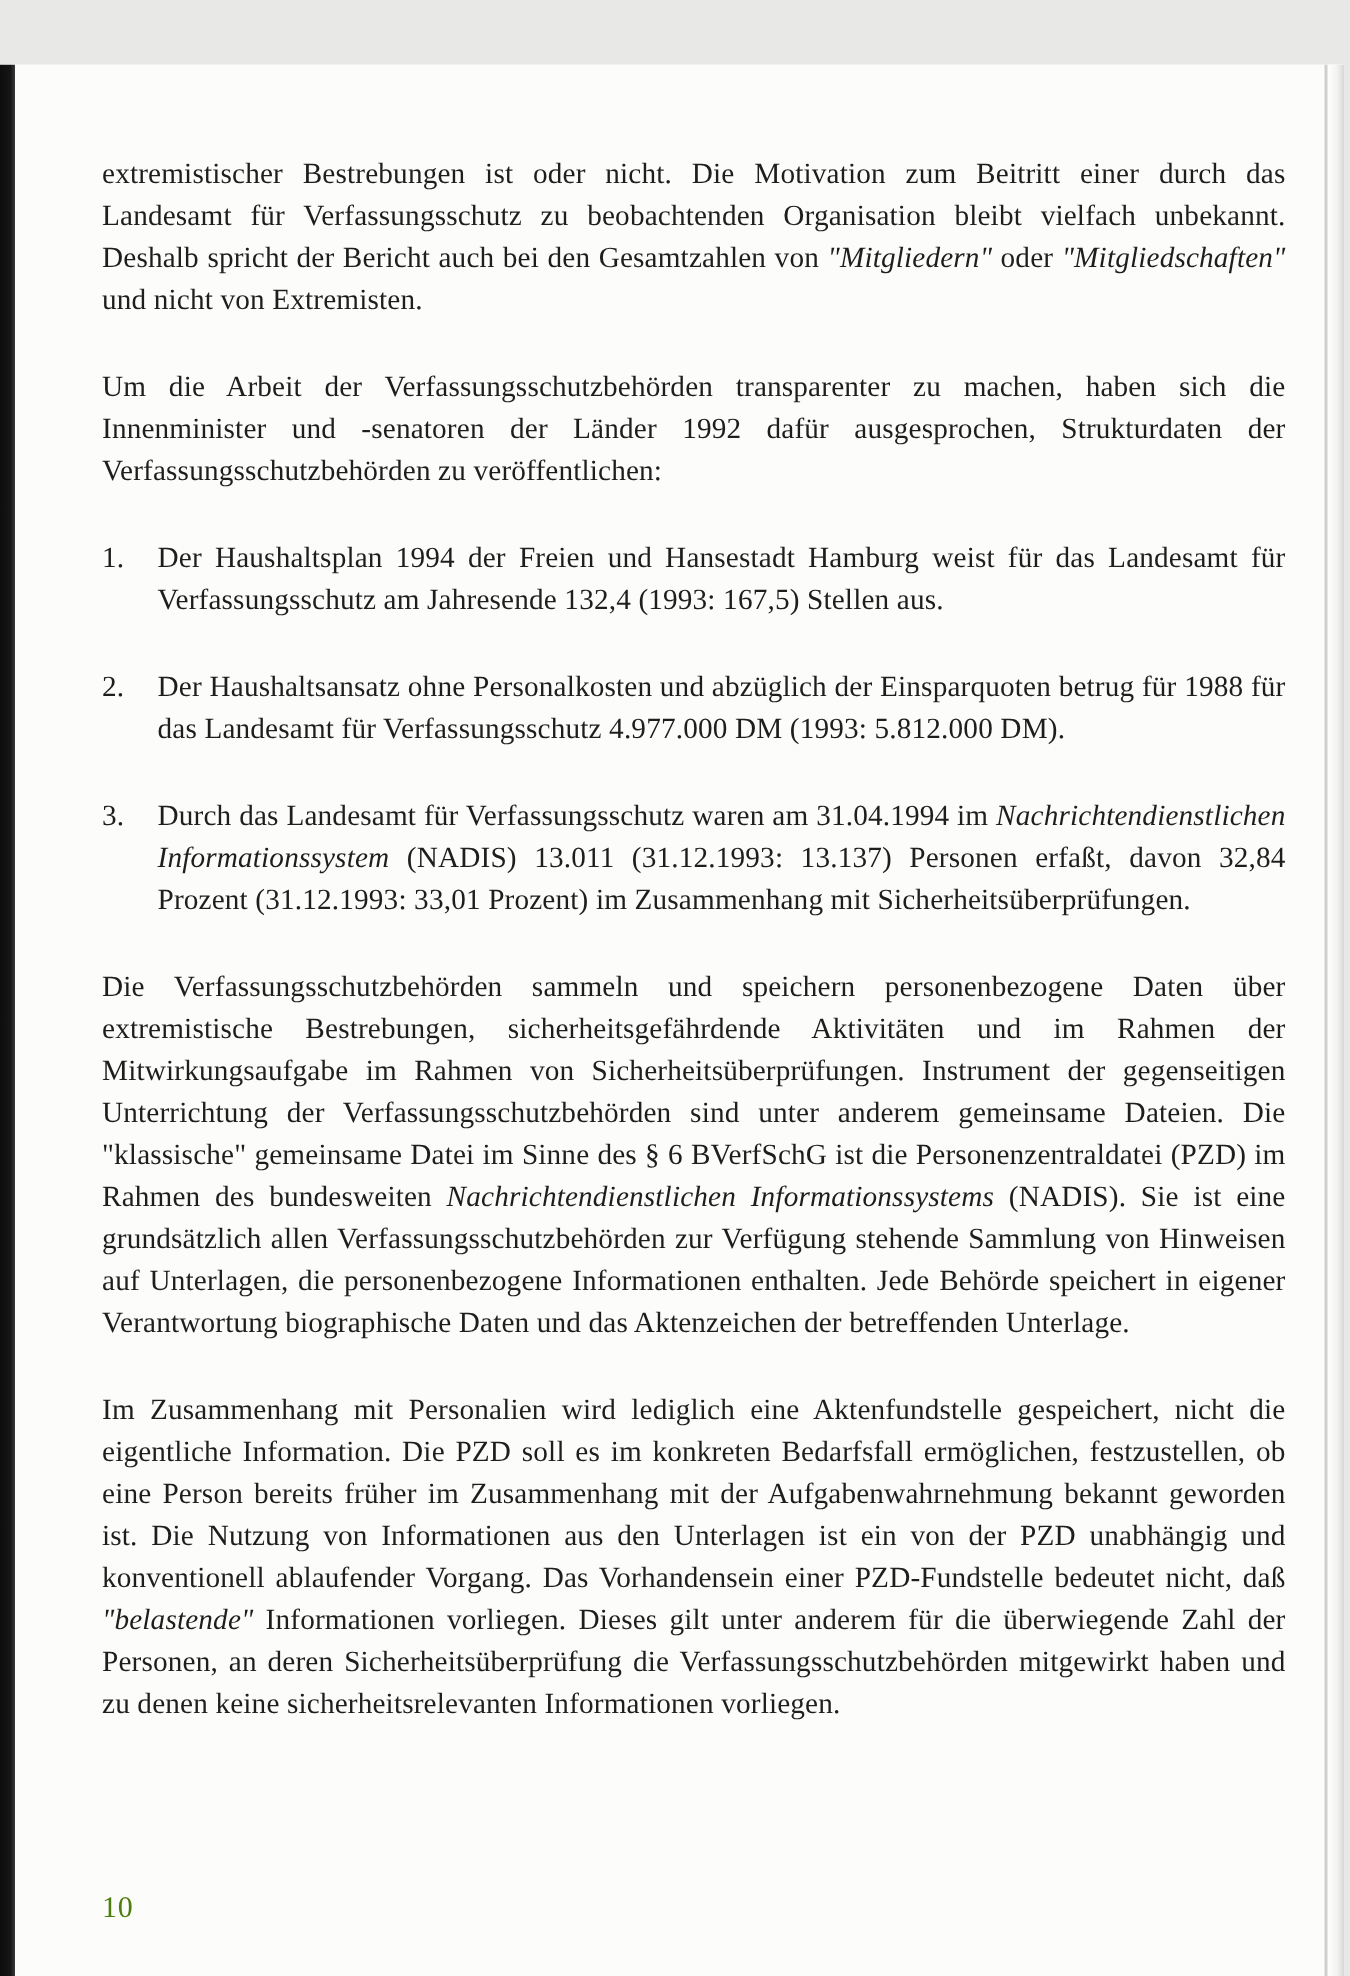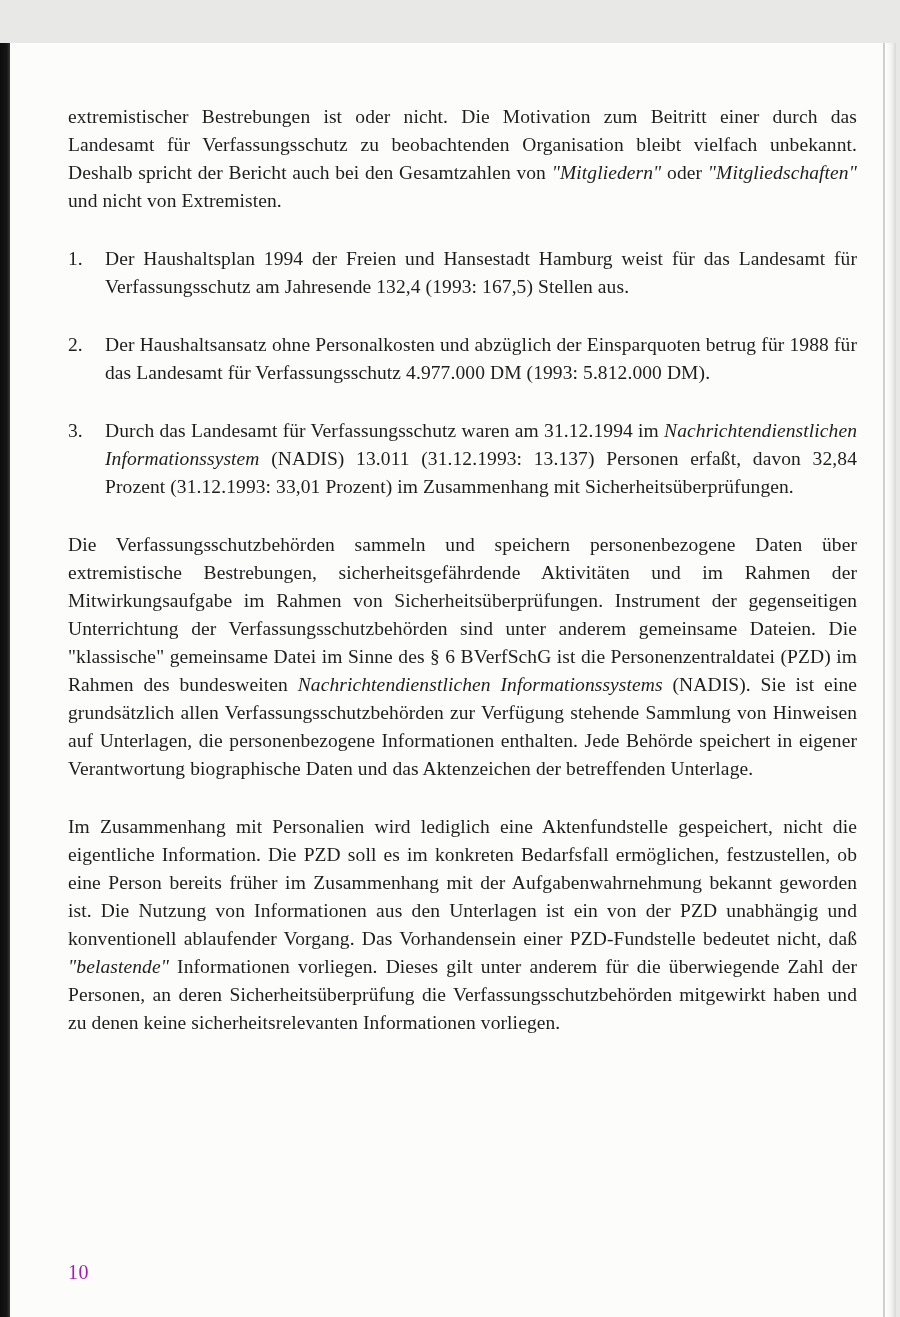--- a/index.html
+++ b/index.html
@@ -85,46 +85,47 @@
   .li .li-text {
     flex: 1 1 auto;
     text-align: justify;
   }
   em { font-style: italic; }
   .page-number {
     position: absolute;
     left: 68px;
     top: 1218px;
     font-size: 20px;
-    color: #a21caf;
+    color: #4d7c0f;
     letter-spacing: 0.5px;
   }
 </style>
 </head>
 <body>
 
 <div class="scan-page">
   <div class="edge-left"></div>
   <div class="edge-left-bottom-curve"></div>
   <div class="edge-right-shade"></div>
   <div class="edge-right-line"></div>
   <div class="edge-bottom"></div>
 
   <div class="text-block">
       <p><span>extremistischer Bestrebungen ist oder nicht. Die Motivation zum Beitritt einer durch das Landesamt für Verfassungsschutz zu beobachtenden Organisation bleibt vielfach unbekannt. Deshalb spricht der Bericht auch bei den Gesamtzahlen von </span><em>"Mitgliedern"</em><span> oder </span><em>"Mitgliedschaften"</em><span> und nicht von Extremisten.</span></p>
+      <p><span>Um die Arbeit der Verfassungsschutzbehörden transparenter zu machen, haben sich die Innenminister und -senatoren der Länder 1992 dafür ausgesprochen, Strukturdaten der Verfassungsschutzbehörden zu veröffentlichen:</span></p>
       <div class="li">
         <span class="num">1.</span>
         <span class="li-text"><span>Der Haushaltsplan 1994 der Freien und Hansestadt Hamburg weist für das Landesamt für Verfassungsschutz am Jahresende 132,4 (1993: 167,5) Stellen aus.</span></span>
       </div>
       <div class="li">
         <span class="num">2.</span>
         <span class="li-text"><span>Der Haushaltsansatz ohne Personalkosten und abzüglich der Einsparquoten betrug für 1988 für das Landesamt für Verfassungsschutz  4.977.000 DM (1993: 5.812.000 DM).</span></span>
       </div>
       <div class="li">
         <span class="num">3.</span>
-        <span class="li-text"><span>Durch das Landesamt für Verfassungsschutz waren am 31.12.1994 im </span><em>Nachrichtendienstlichen Informationssystem</em><span> (NADIS) 13.011 (31.12.1993: 13.137) Personen erfaßt, davon 32,84 Prozent (31.12.1993: 33,01 Prozent) im Zusammenhang mit Sicherheitsüberprüfungen.</span></span>
+        <span class="li-text"><span>Durch das Landesamt für Verfassungsschutz waren am 31.04.1994 im </span><em>Nachrichtendienstlichen Informationssystem</em><span> (NADIS) 13.011 (31.12.1993: 13.137) Personen erfaßt, davon 32,84 Prozent (31.12.1993: 33,01 Prozent) im Zusammenhang mit Sicherheitsüberprüfungen.</span></span>
       </div>
       <p><span>Die Verfassungsschutzbehörden sammeln und speichern personenbezogene Daten über extremistische Bestrebungen, sicherheitsgefährdende Aktivitäten und im Rahmen der Mitwirkungsaufgabe im Rahmen von Sicherheitsüberprüfungen. Instrument der gegenseitigen Unterrichtung der Verfassungsschutzbehörden sind unter anderem gemeinsame Dateien. Die "klassische" gemeinsame Datei im Sinne des § 6 BVerfSchG ist die Personenzentraldatei (PZD) im Rahmen des bundesweiten </span><em>Nachrichtendienstlichen Informationssystems</em><span> (NADIS). Sie ist eine grundsätzlich allen Verfassungsschutzbehörden zur Verfügung stehende Sammlung von Hinweisen auf Unterlagen, die personenbezogene Informationen enthalten. Jede Behörde speichert in eigener Verantwortung biographische Daten und das Aktenzeichen der betreffenden Unterlage.</span></p>
       <p><span>Im Zusammenhang mit Personalien wird lediglich eine Aktenfundstelle gespeichert, nicht die eigentliche Information. Die PZD soll es im konkreten Bedarfsfall ermöglichen, festzustellen, ob eine Person bereits früher im Zusammenhang mit der Aufgabenwahrnehmung bekannt geworden ist. Die Nutzung von Informationen aus den Unterlagen ist ein von der PZD unabhängig und konventionell ablaufender Vorgang. Das Vorhandensein einer PZD-Fundstelle bedeutet nicht, daß </span><em>"belastende"</em><span> Informationen vorliegen. Dieses gilt unter anderem für die überwiegende Zahl der Personen, an deren Sicherheitsüberprüfung die Verfassungsschutzbehörden mitgewirkt haben und zu denen keine sicherheitsrelevanten Informationen vorliegen.</span></p>
     </div>
 
   <div class="page-number">10</div>
 </div>
 
 </body></html>

